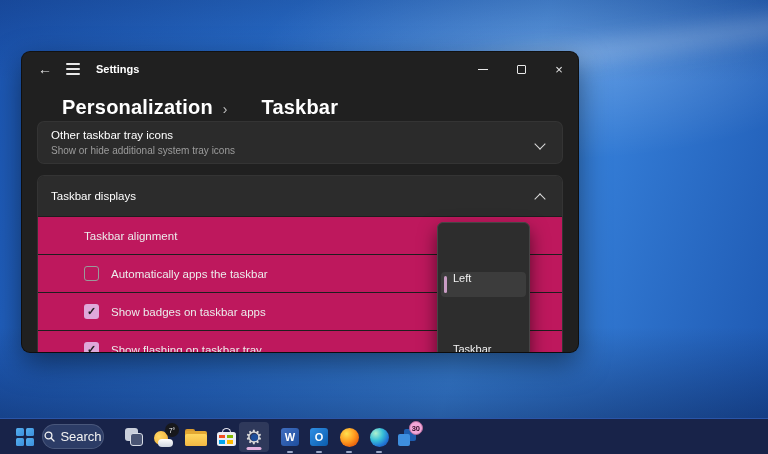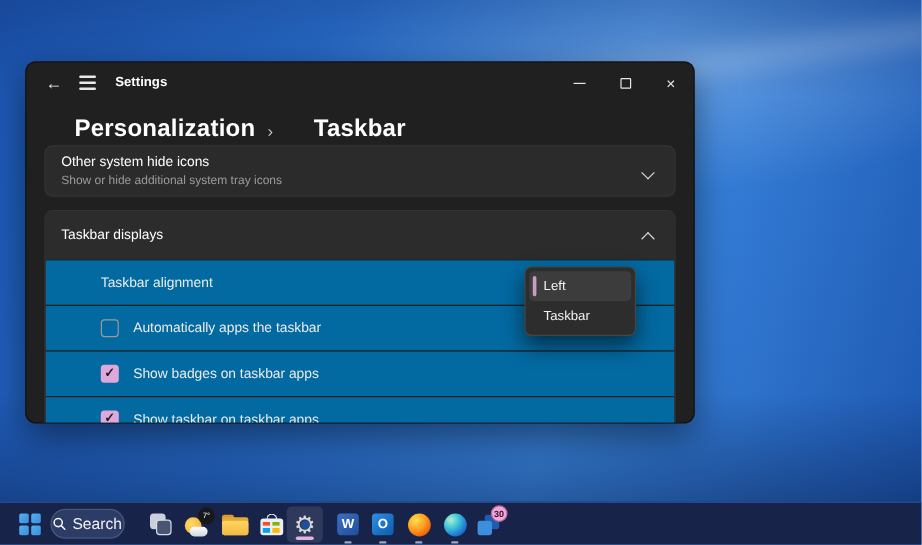--- a/index.html
+++ b/index.html
@@ -37,37 +37,37 @@
   .crumb-sep { font-size:14px; color:#c0c0c0; padding-top:2px; }
 
   .card { position:absolute; left:16px; width:524px; border-radius:6px; }
   .card-tray { top:70px; height:41px; background:#2b2b2b; box-shadow:0 0 0 1px #343434;
     display:flex; align-items:center; justify-content:space-between; padding:0 16px 0 13px; }
   .card-title { font-size:11.5px; color:#ffffff; }
   .card-sub { font-size:10px; color:#9c9c9c; margin-top:4px; }
 
   .card-behaviors { top:124px; height:232px; background:#262626; box-shadow:0 0 0 1px #343434; overflow:hidden; }
   .cb-header { height:40px; background:#2c2c2c; display:flex; align-items:center; justify-content:space-between; padding:0 16px 0 13px; }
-  .row { height:38px; border-top:1px solid #1e1e1e; display:flex; align-items:center; padding-left:46px; gap:12px; background:#0369a1; }
+  .row { height:38px; border-top:1px solid #1e1e1e; display:flex; align-items:center; padding-left:46px; gap:12px; background:#be185d; }
   .row-label { font-size:11.5px; color:#ececec; }
 
   .chev { width:10px; height:10px; position:relative; flex:none; }
   .chev::before { content:""; position:absolute; left:0; top:2px; width:7px; height:7px;
     border-right:1.5px solid #dcdcdc; border-bottom:1.5px solid #dcdcdc; }
   .chev-down::before { transform:rotate(45deg); }
   .chev-up::before { transform:rotate(-135deg); top:4px; }
 
   .checkbox { width:15px; height:15px; border-radius:3px; flex:none; display:flex; align-items:center; justify-content:center; }
   .checkbox.unchecked { border:1px solid #9a9a9a; background:transparent; }
   .checkbox.checked { background:#dfa8da; color:#1f1f1f; font-size:11px; font-weight:700; line-height:1; }
 
   
   .dropdown { position:absolute; left:415px; top:170px; width:93px; background:#2d2d2d; border:1px solid #454545;
     border-radius:6px; padding:3px; z-index:20; box-shadow:0 8px 18px rgba(0,0,0,.55); }
-  .dd-item { height:25px; display:flex; align-items:center; border-radius:4px; padding-left:12px; position:relative; }
+  .dd-item { height:25px; display:flex; align-items:flex-start; border-radius:4px; padding-left:12px; position:relative;margin-top:46px; }
   .dd-item.selected { background:#3c3c3c; }
   .dd-accent { position:absolute; left:3px; top:4px; width:3px; height:17px; border-radius:2px; background:#c99cc4; }
   .dd-label { font-size:11px; color:#f2f2f2; }
 
   
   .taskbar { position:absolute; left:0; bottom:0; width:768px; height:36px; background:#182349; border-top:1px solid #2a55a8; }
   .tb-item { position:absolute; top:0; height:36px; display:flex; align-items:center; justify-content:center; }
 
   .start { left:10px; width:30px; }
   .winlogo { width:18px; height:18px; display:grid; grid-template-columns:1fr 1fr; grid-template-rows:1fr 1fr; gap:2px; }
@@ -162,21 +162,21 @@
     </div>
 
     <div class="breadcrumb">
       <span class="crumb">Personalization</span>
       <span class="crumb-sep">›</span>
       <span class="crumb">Taskbar</span>
     </div>
 
     <div class="card card-tray">
       <div>
-        <div class="card-title">Other system hide icons</div>
+        <div class="card-title">Other taskbar tray icons</div>
         <div class="card-sub">Show or hide additional system tray icons</div>
       </div>
       <span class="chev chev-down"></span>
     </div>
 
     <div class="card card-behaviors">
       <div class="cb-header">
         <div>
           <div class="card-title">Taskbar displays</div>
         </div>
@@ -192,21 +192,21 @@
         <span class="row-label">Automatically apps the taskbar</span>
       </div>
 
       <div class="row">
         <span class="checkbox checked">✓</span>
         <span class="row-label">Show badges on taskbar apps</span>
       </div>
 
       <div class="row">
         <span class="checkbox checked">✓</span>
-        <span class="row-label">Show taskbar on taskbar apps</span>
+        <span class="row-label">Show flashing on taskbar tray</span>
       </div>
     </div>
 
     <div class="dropdown">
       <div class="dd-item selected">
         <span class="dd-accent"></span>
         <span class="dd-label">Left</span>
       </div>
       <div class="dd-item">
         <span class="dd-label">Taskbar</span>

